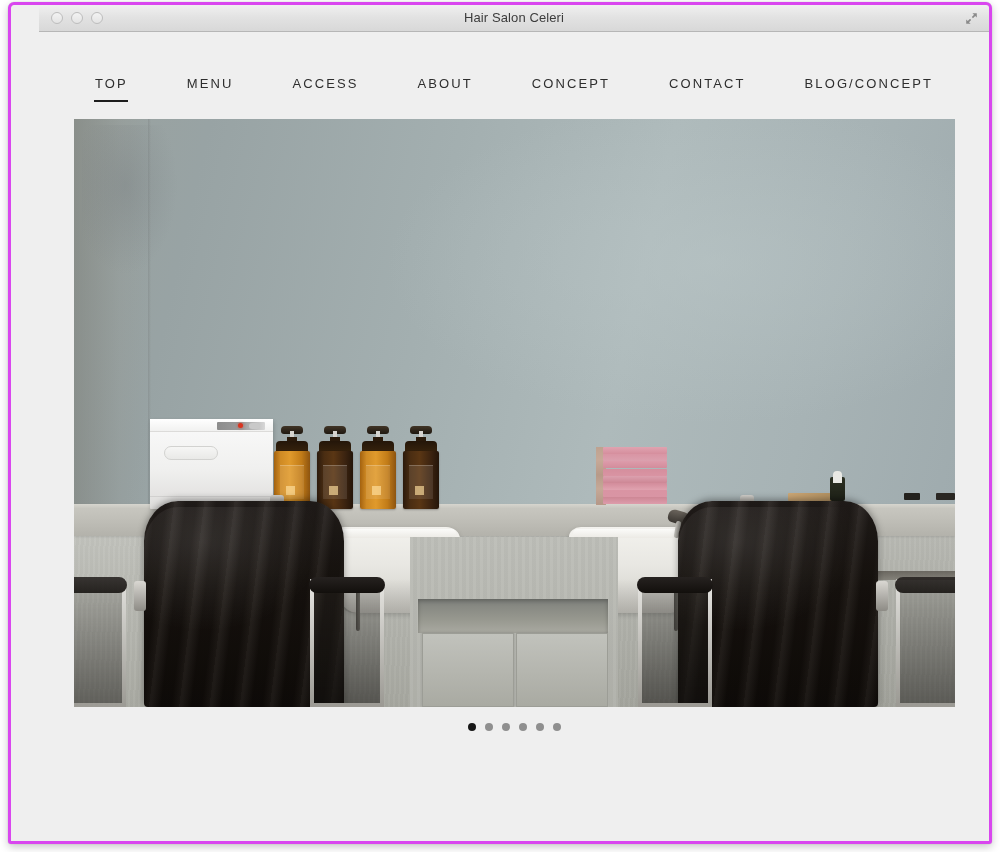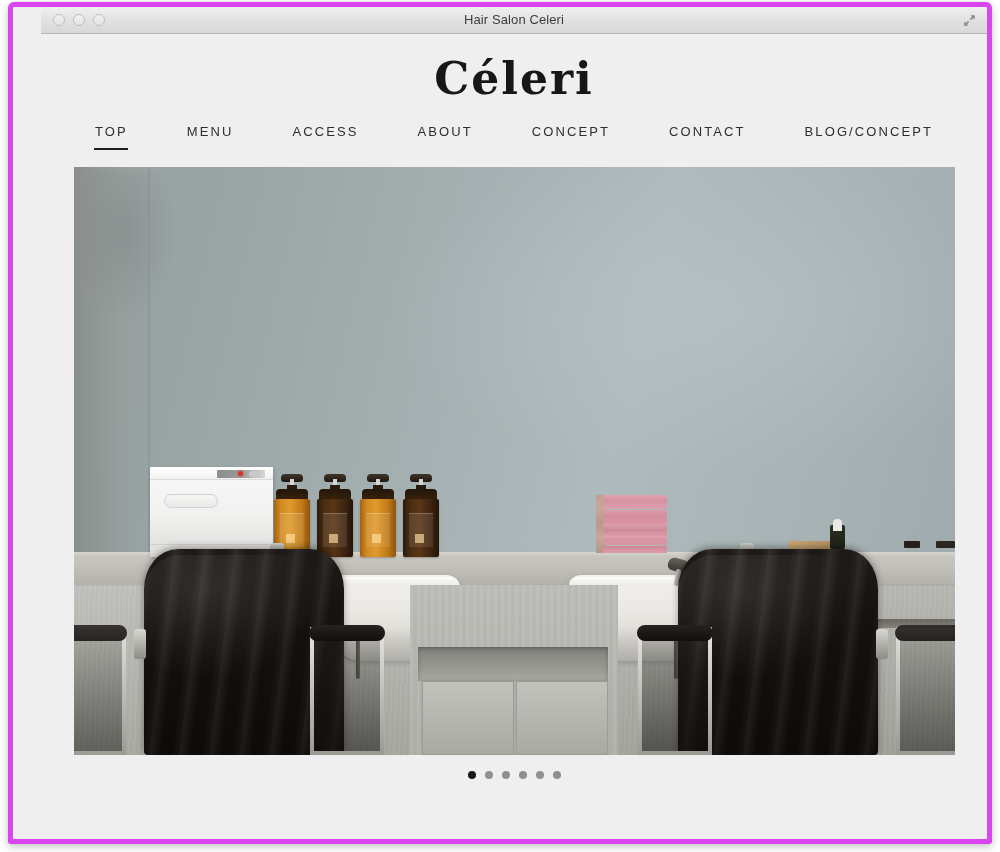--- a/index.html
+++ b/index.html
@@ -13,21 +13,21 @@
   }
 
   
   .window {
     position: absolute;
     left: 8px;
     top: 2px;
     width: 984px;
     height: 842px;
     background: #efefef;
-    border: 5px solid #d946ef;
+    border: 3px solid #d946ef;
     border-radius: 6px 6px 3px 3px;
     box-shadow: 0 3px 9px rgba(0,0,0,0.22), 0 0 0 0.5px rgba(0,0,0,0.06);
     overflow: hidden;
     padding-left: 28px;
   }
 
   .titlebar {
     position: relative;
     height: 27px;
     background: linear-gradient(to bottom, #f0f0f0 0%, #e2e2e2 48%, #d8d8d8 100%);
@@ -542,21 +542,20 @@
       <svg width="15" height="15" viewBox="0 0 15 15">
         <path d="M8.4 2.2h4.4v4.4l-1.6-1.6-2.2 2.2-1.2-1.2 2.2-2.2z" fill="#8a8a8a"></path>
         <path d="M6.6 12.8H2.2V8.4l1.6 1.6 2.2-2.2 1.2 1.2-2.2 2.2z" fill="#8a8a8a"></path>
       </svg>
     </div>
   </div>
 
   <div class="page">
 
     <div class="site-header">
-      <div class="logo-main">Céleri</div>
     </div>
 
     <nav class="nav" id="nav">
         <a href="#" class="nav-item active"><span>TOP</span><span class="nav-underline"></span></a>
         <a href="#" class="nav-item"><span>MENU</span></a>
         <a href="#" class="nav-item"><span>ACCESS</span></a>
         <a href="#" class="nav-item"><span>ABOUT</span></a>
         <a href="#" class="nav-item"><span>CONCEPT</span></a>
         <a href="#" class="nav-item"><span>CONTACT</span></a>
         <a href="#" class="nav-item"><span>BLOG/CONCEPT</span></a>

